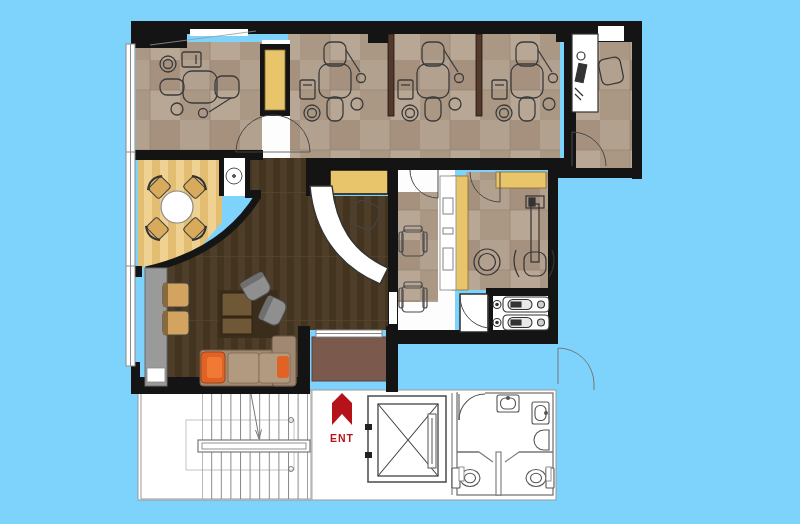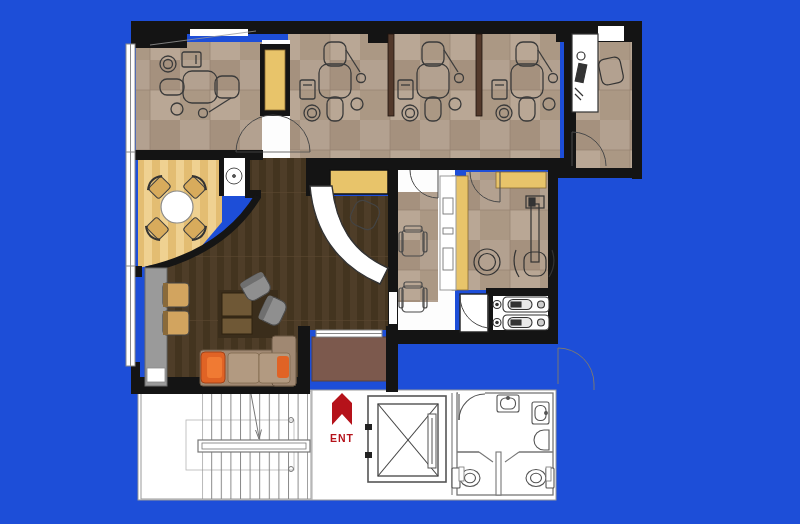--- a/index.html
+++ b/index.html
@@ -1,16 +1,16 @@
 <!DOCTYPE html>
 <html><head>
 <meta charset="utf-8">
 <style>
   html,body{margin:0;padding:0;background:#ffffff;}
-  .stage{position:relative;width:800px;height:524px;background:#1d4ed8;overflow:hidden;}
+  .stage{position:relative;width:800px;height:524px;background:#7dd3fc;overflow:hidden;}
   svg{display:block;}
   svg text.ent{font-family:"Liberation Sans",sans-serif;font-weight:bold;font-size:10.5px;fill:#b5121a;letter-spacing:1px;}
 </style>
 </head>
 <body>
 
 <div class="stage">
 <svg width="800" height="524" viewBox="0 0 800 524">
   <defs>
     <pattern id="tile" width="60" height="60" patternUnits="userSpaceOnUse">

